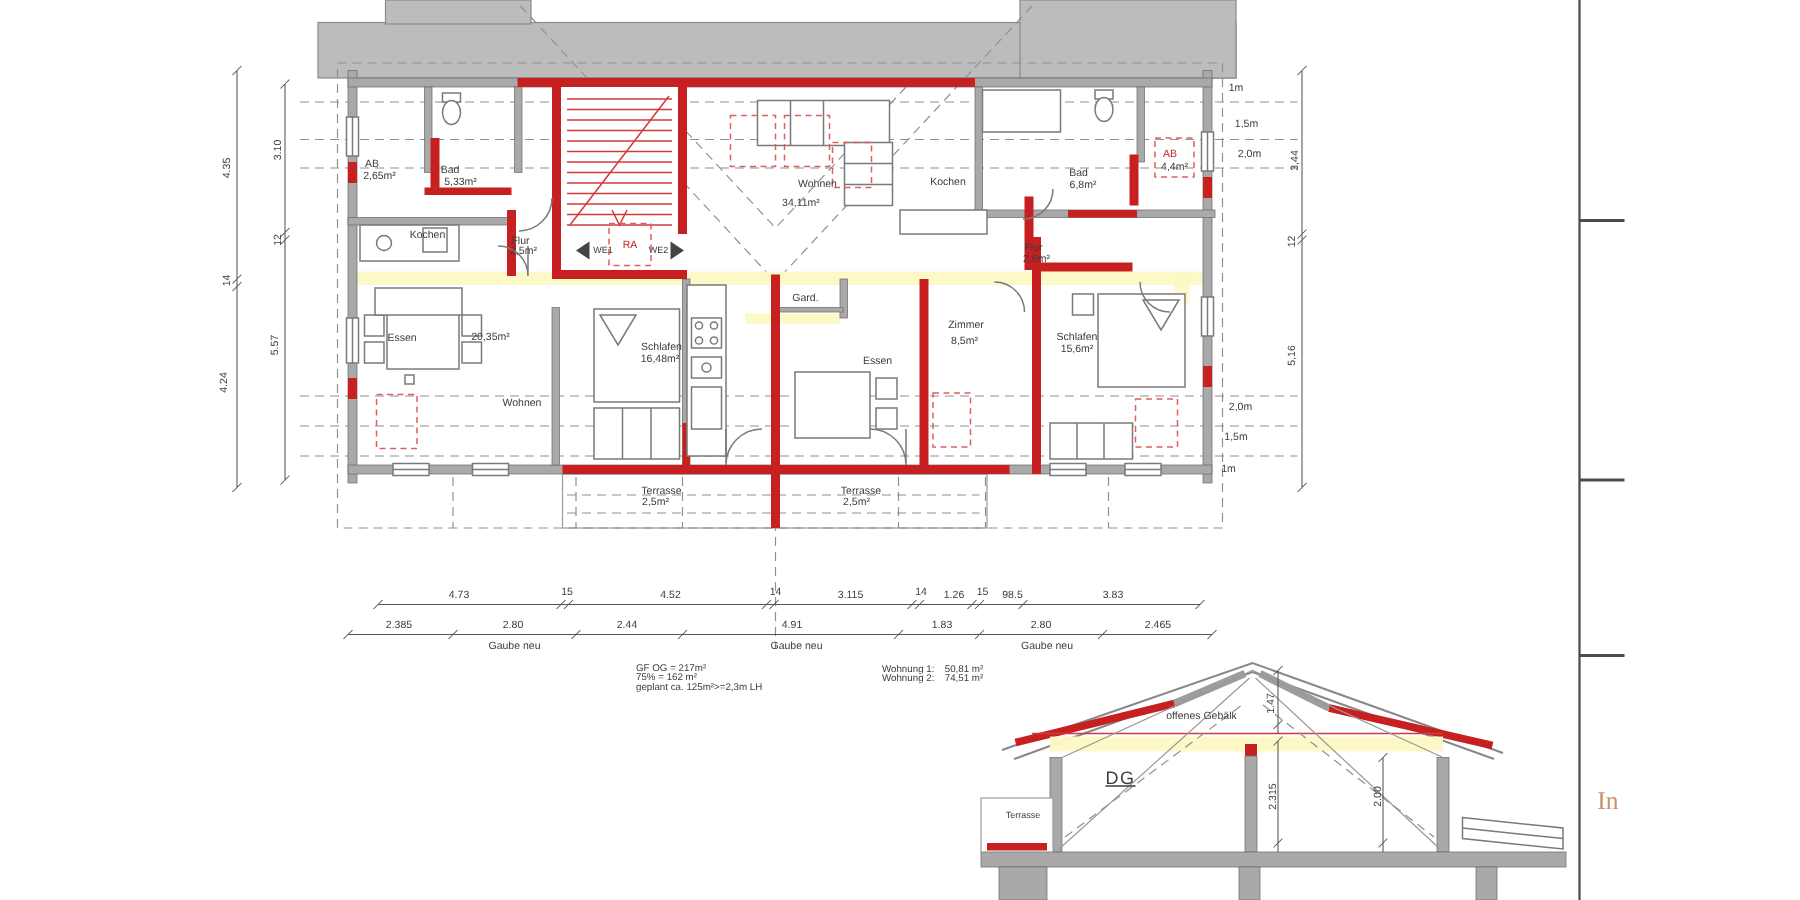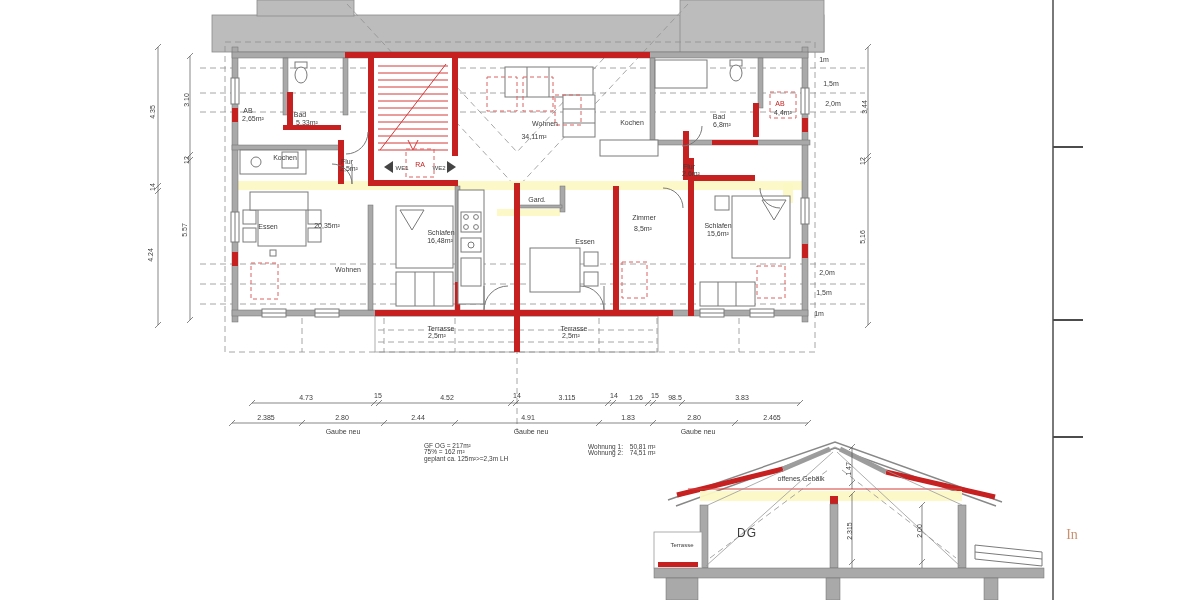--- a/index.html
+++ b/index.html
@@ -11,21 +11,21 @@
   #sheet{position:relative;width:1200px;height:600px;background:#fff;overflow:hidden;
          font-family:"Liberation Sans",sans-serif;color:var(--ink);}
   #drawing{position:absolute;left:0;top:0;}
   #labels{position:absolute;left:0;top:0;width:1200px;height:600px;pointer-events:none;}
   .lbl{position:absolute;transform:translate(-50%,-50%);font-size:7px;line-height:7px;
        color:var(--ink);white-space:nowrap;}
   .rot{transform:translate(-50%,-50%) rotate(-90deg);}
   .red{color:var(--new-red);}
   .sm{font-size:6px;}
   .big{font-size:12px;letter-spacing:1px;}
-  .orange{font-size:14px;color:var(--accent-orange);font-family:"Liberation Serif",serif;}
+  .orange{font-size:17px;color:var(--accent-orange);font-family:"Liberation Serif",serif;}
   .note{position:absolute;font-size:6.5px;line-height:6.3px;white-space:nowrap;}
   .apt-row span{display:inline-block;}
   .apt-label{width:40px;}
   
   .wg{fill:var(--wall-gray);stroke:var(--wall-edge);stroke-width:.5;}
   .band{fill:var(--band-gray);stroke:#8a8a8a;stroke-width:.8;}
   .wr{fill:var(--new-red);stroke:none;}
   .floor{fill:#ffffff;stroke:#9a9a9a;stroke-width:.8;}
   .fg{fill:#fff;stroke:var(--line-gray);stroke-width:1;}
   .fo{fill:none;stroke:var(--line-gray);stroke-width:1;}
@@ -353,21 +353,21 @@
       <span class="lbl" style="left: 342px; top: 417px;">2.80</span>
       <span class="lbl" style="left: 418px; top: 417px;">2.44</span>
       <span class="lbl" style="left: 528px; top: 417px;">4.91</span>
       <span class="lbl" style="left: 628px; top: 417px;">1.83</span>
       <span class="lbl" style="left: 694px; top: 417px;">2.80</span>
       <span class="lbl" style="left: 772px; top: 417px;">2.465</span>
       <span class="lbl" style="left: 343px; top: 431px;">Gaube neu</span>
       <span class="lbl" style="left: 531px; top: 431px;">Gaube neu</span>
       <span class="lbl" style="left: 698px; top: 431px;">Gaube neu</span>
       <span class="lbl" style="left: 801px; top: 478px;">offenes Gebälk</span>
-      <span class="lbl big" style="left: 747px; top: 533px;">DG</span>
+      <span class="lbl big" style="left: 747px; top: 519px; text-decoration: underline;">DG</span>
       <span class="lbl sm" style="left: 682px; top: 545px;">Terrasse</span>
       <span class="lbl rot" style="left: 848px; top: 469px;">1.47</span>
       <span class="lbl rot" style="left: 849px; top: 531px;">2.315</span>
       <span class="lbl rot" style="left: 919px; top: 531px;">2.00</span>
       <span class="lbl orange" style="left: 1072px; top: 534px;">In</span>
     </div>
 
 <div class="note" style="left:424px;top:443px;">
   <div>GF OG = 217m²</div>
   <div>75% = 162 m²</div>

